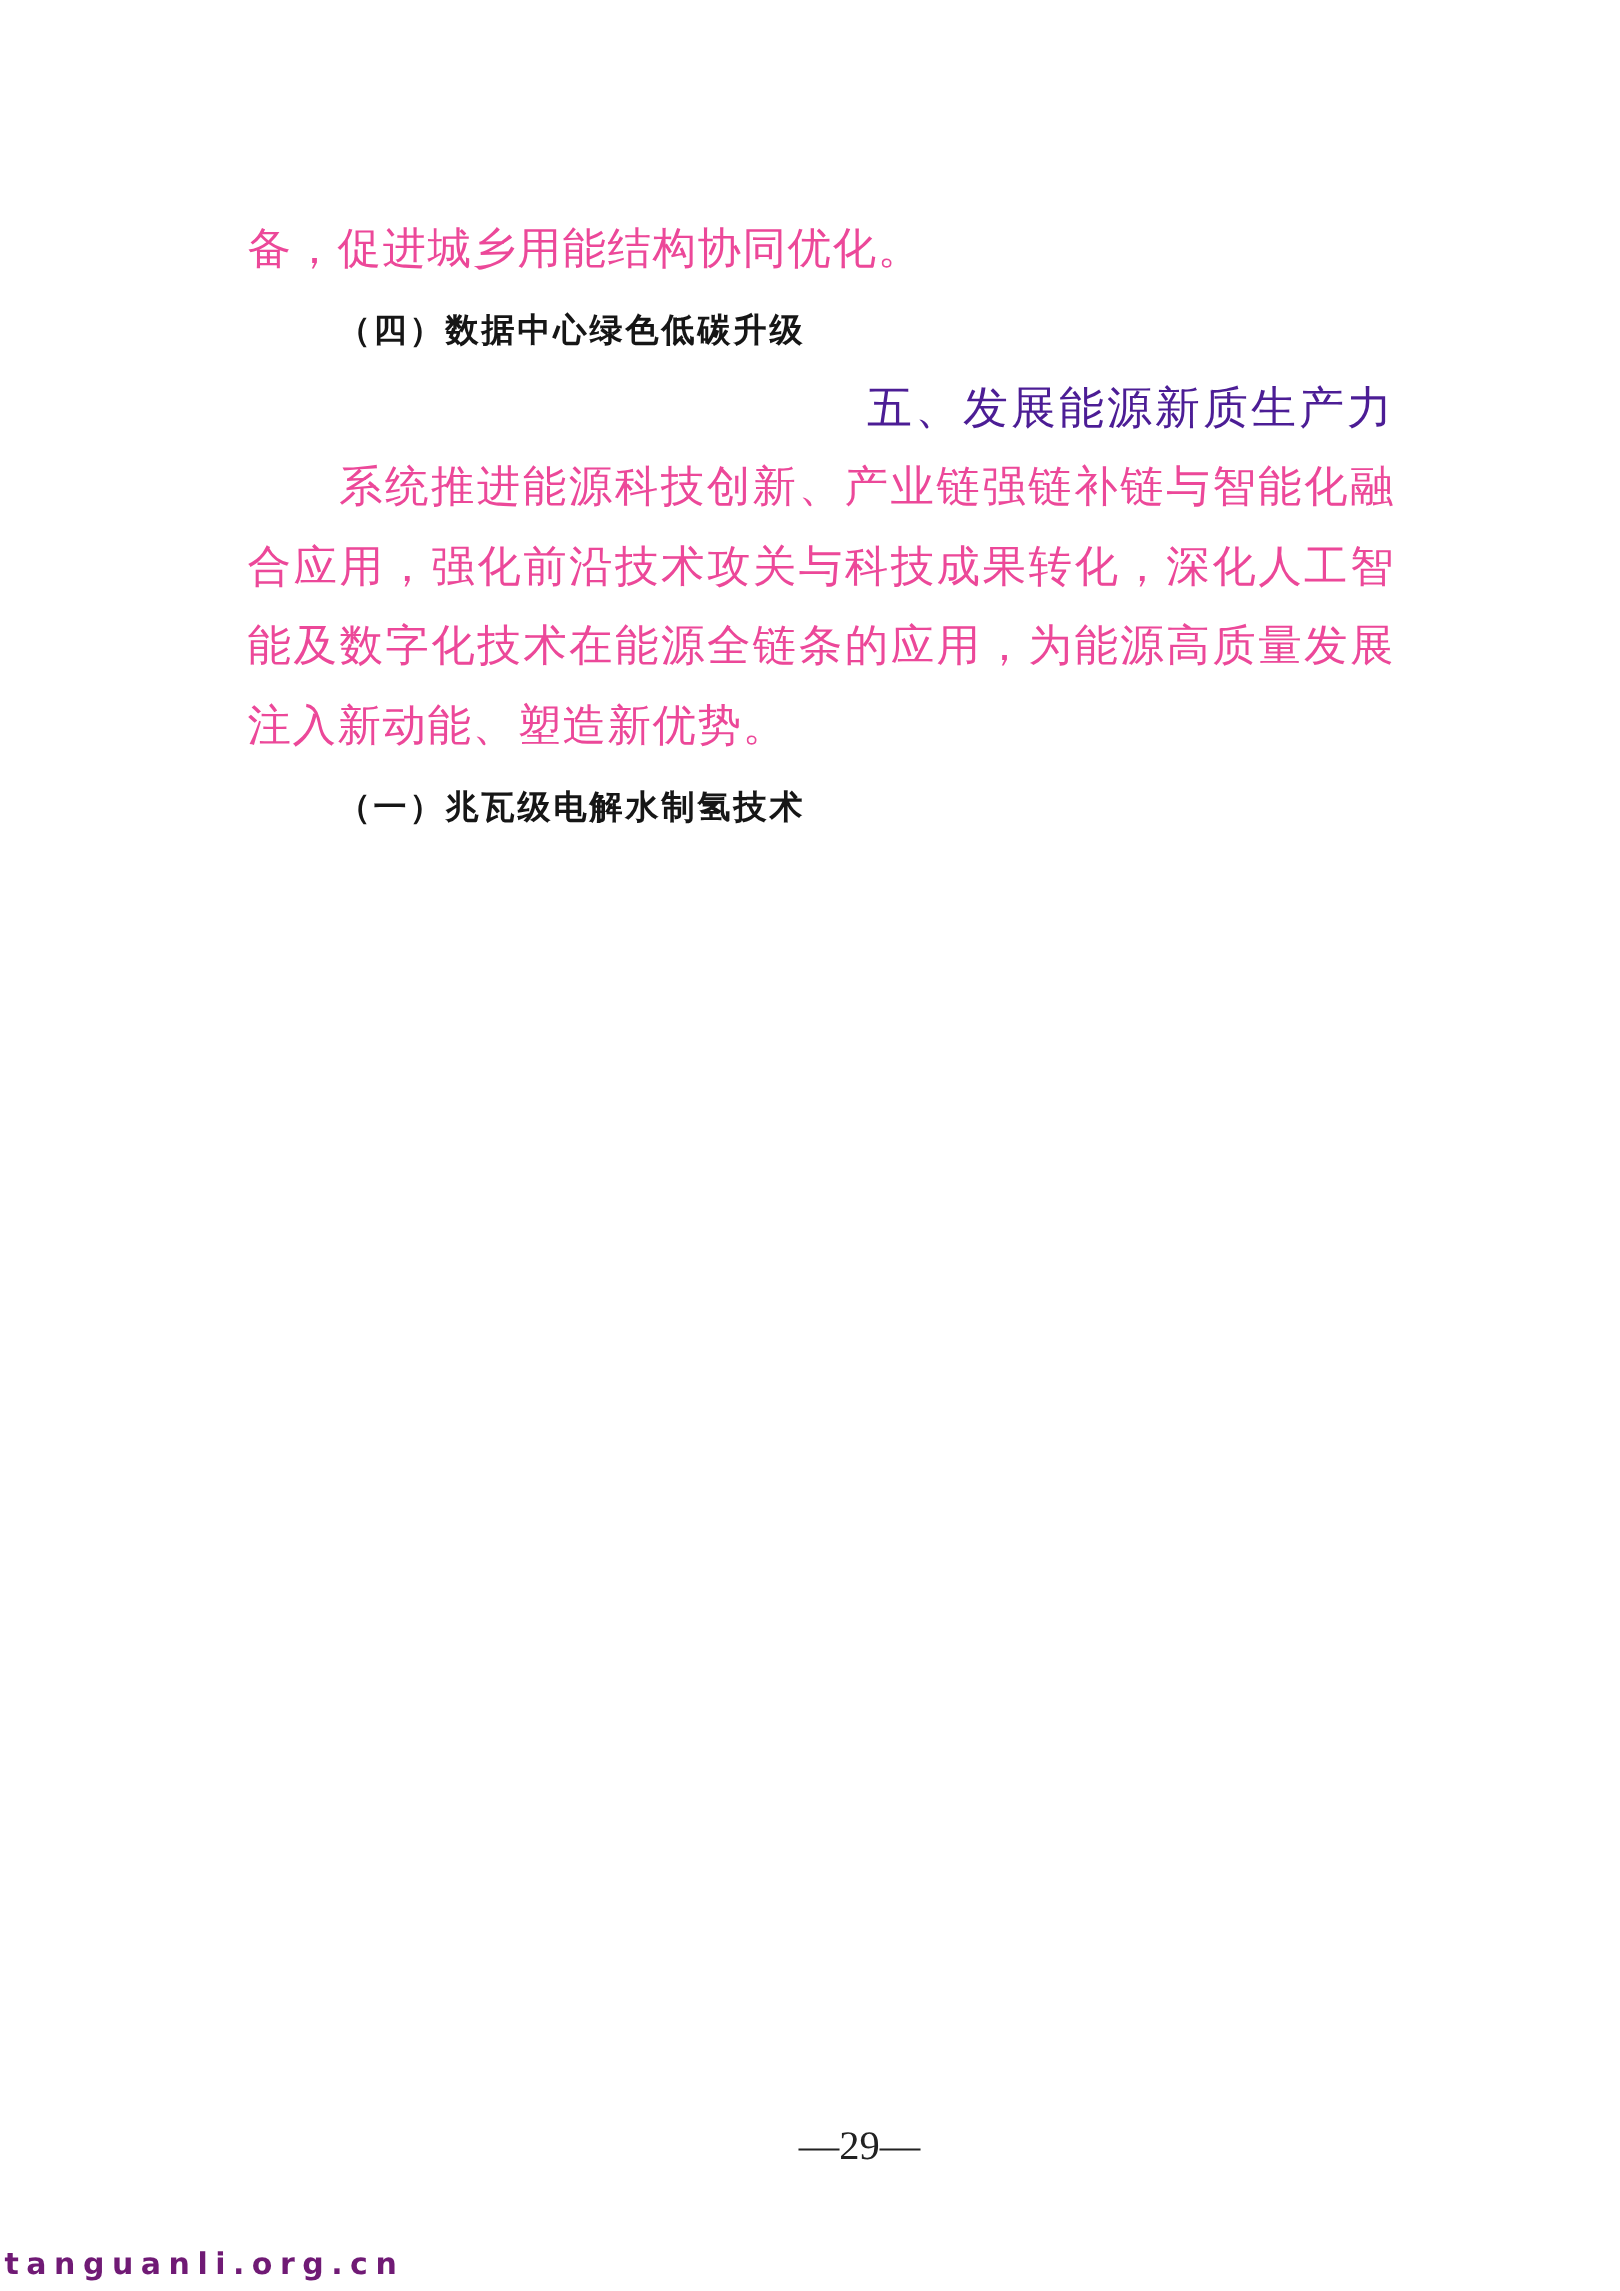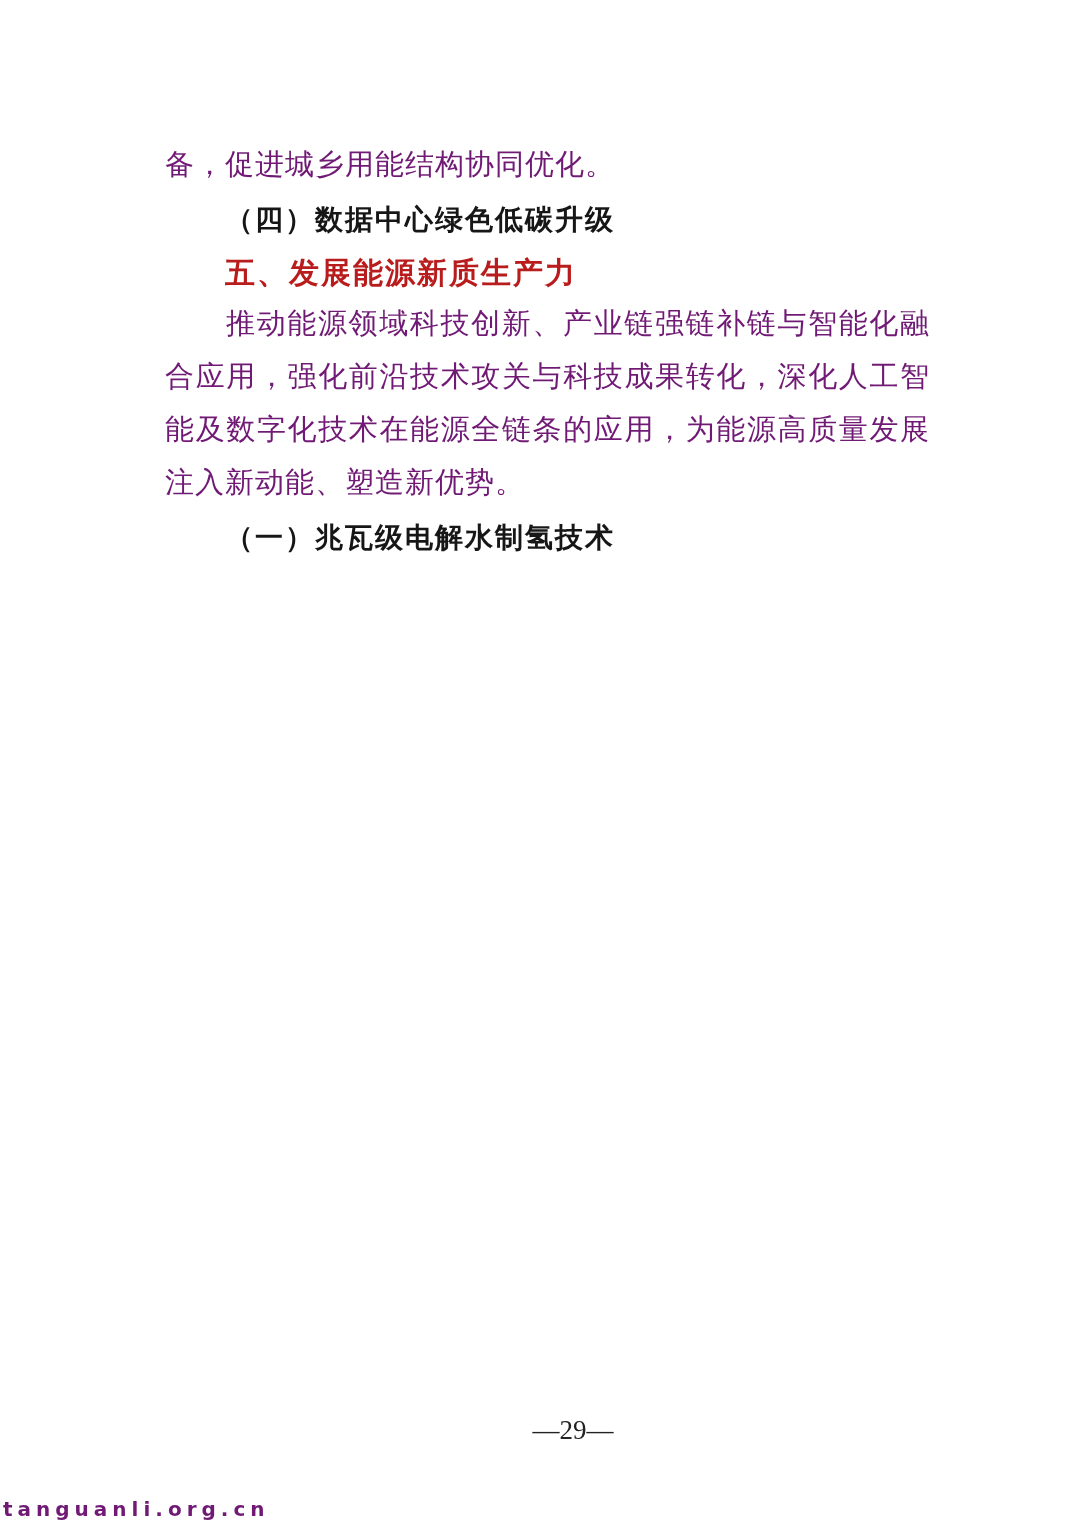--- a/index.html
+++ b/index.html
@@ -16,47 +16,48 @@
     font-family: "Liberation Serif", serif;
   }
   .content {
     position: absolute;
     left: 165px;
     top: 140px;
     width: 765px;
   }
   .para-body {
     margin: 0;
-    font-family: Liberation Mono, monospace;
+    font-family: Liberation Serif, serif;
     font-size: 29px;
     line-height: 53px;
     letter-spacing: 1px;
-    color: #701a75;
+    color: #ec4899;
     text-align: justify;
     text-justify: inter-ideograph;
     text-indent: 61px;
   }
   .para-body--noindent {
     text-indent: 0;
   }
   .heading-chapter {
     margin: 0;
     font-family: "Liberation Sans", sans-serif;
-    font-weight: 700;
+    font-weight: 400;
     font-size: 30px;
     line-height: 53px;
     letter-spacing: 2px;
-    color: #b91c1c;
+    color: #4c1d95;
     text-indent: 60px;
+    text-align: right;
   }
   .heading-sub {
     margin: 0;
     font-family: "Liberation Serif", serif;
     font-weight: 600;
-    font-size: 28px;
+    font-size: 22px;
     line-height: 53px;
     letter-spacing: 2px;
     color: #161616;
     text-indent: 60px;
   }
   .footer {
     position: absolute;
     top: 1412px;
     left: 0;
     width: 1080px;
@@ -79,20 +80,20 @@
   }
 </style>
 </head>
 <body>
 
 <div class="page">
   <div class="content">
     <p class="para-body para-body--noindent">备，促进城乡用能结构协同优化。</p>
     <p class="heading-sub">（四）数据中心绿色低碳升级</p>
     <p class="heading-chapter">五、发展能源新质生产力</p>
-    <p class="para-body">推动能源领域科技创新、产业链强链补链与智能化融合应用，强化前沿技术攻关与科技成果转化，深化人工智能及数字化技术在能源全链条的应用，为能源高质量发展注入新动能、塑造新优势。</p>
+    <p class="para-body">系统推进能源科技创新、产业链强链补链与智能化融合应用，强化前沿技术攻关与科技成果转化，深化人工智能及数字化技术在能源全链条的应用，为能源高质量发展注入新动能、塑造新优势。</p>
     <p class="heading-sub">（一）兆瓦级电解水制氢技术</p>
   </div>
 
   <div class="footer">—29—</div>
 
   <div class="watermark">tanguanli.org.cn</div>
 </div>
 
 </body></html>

